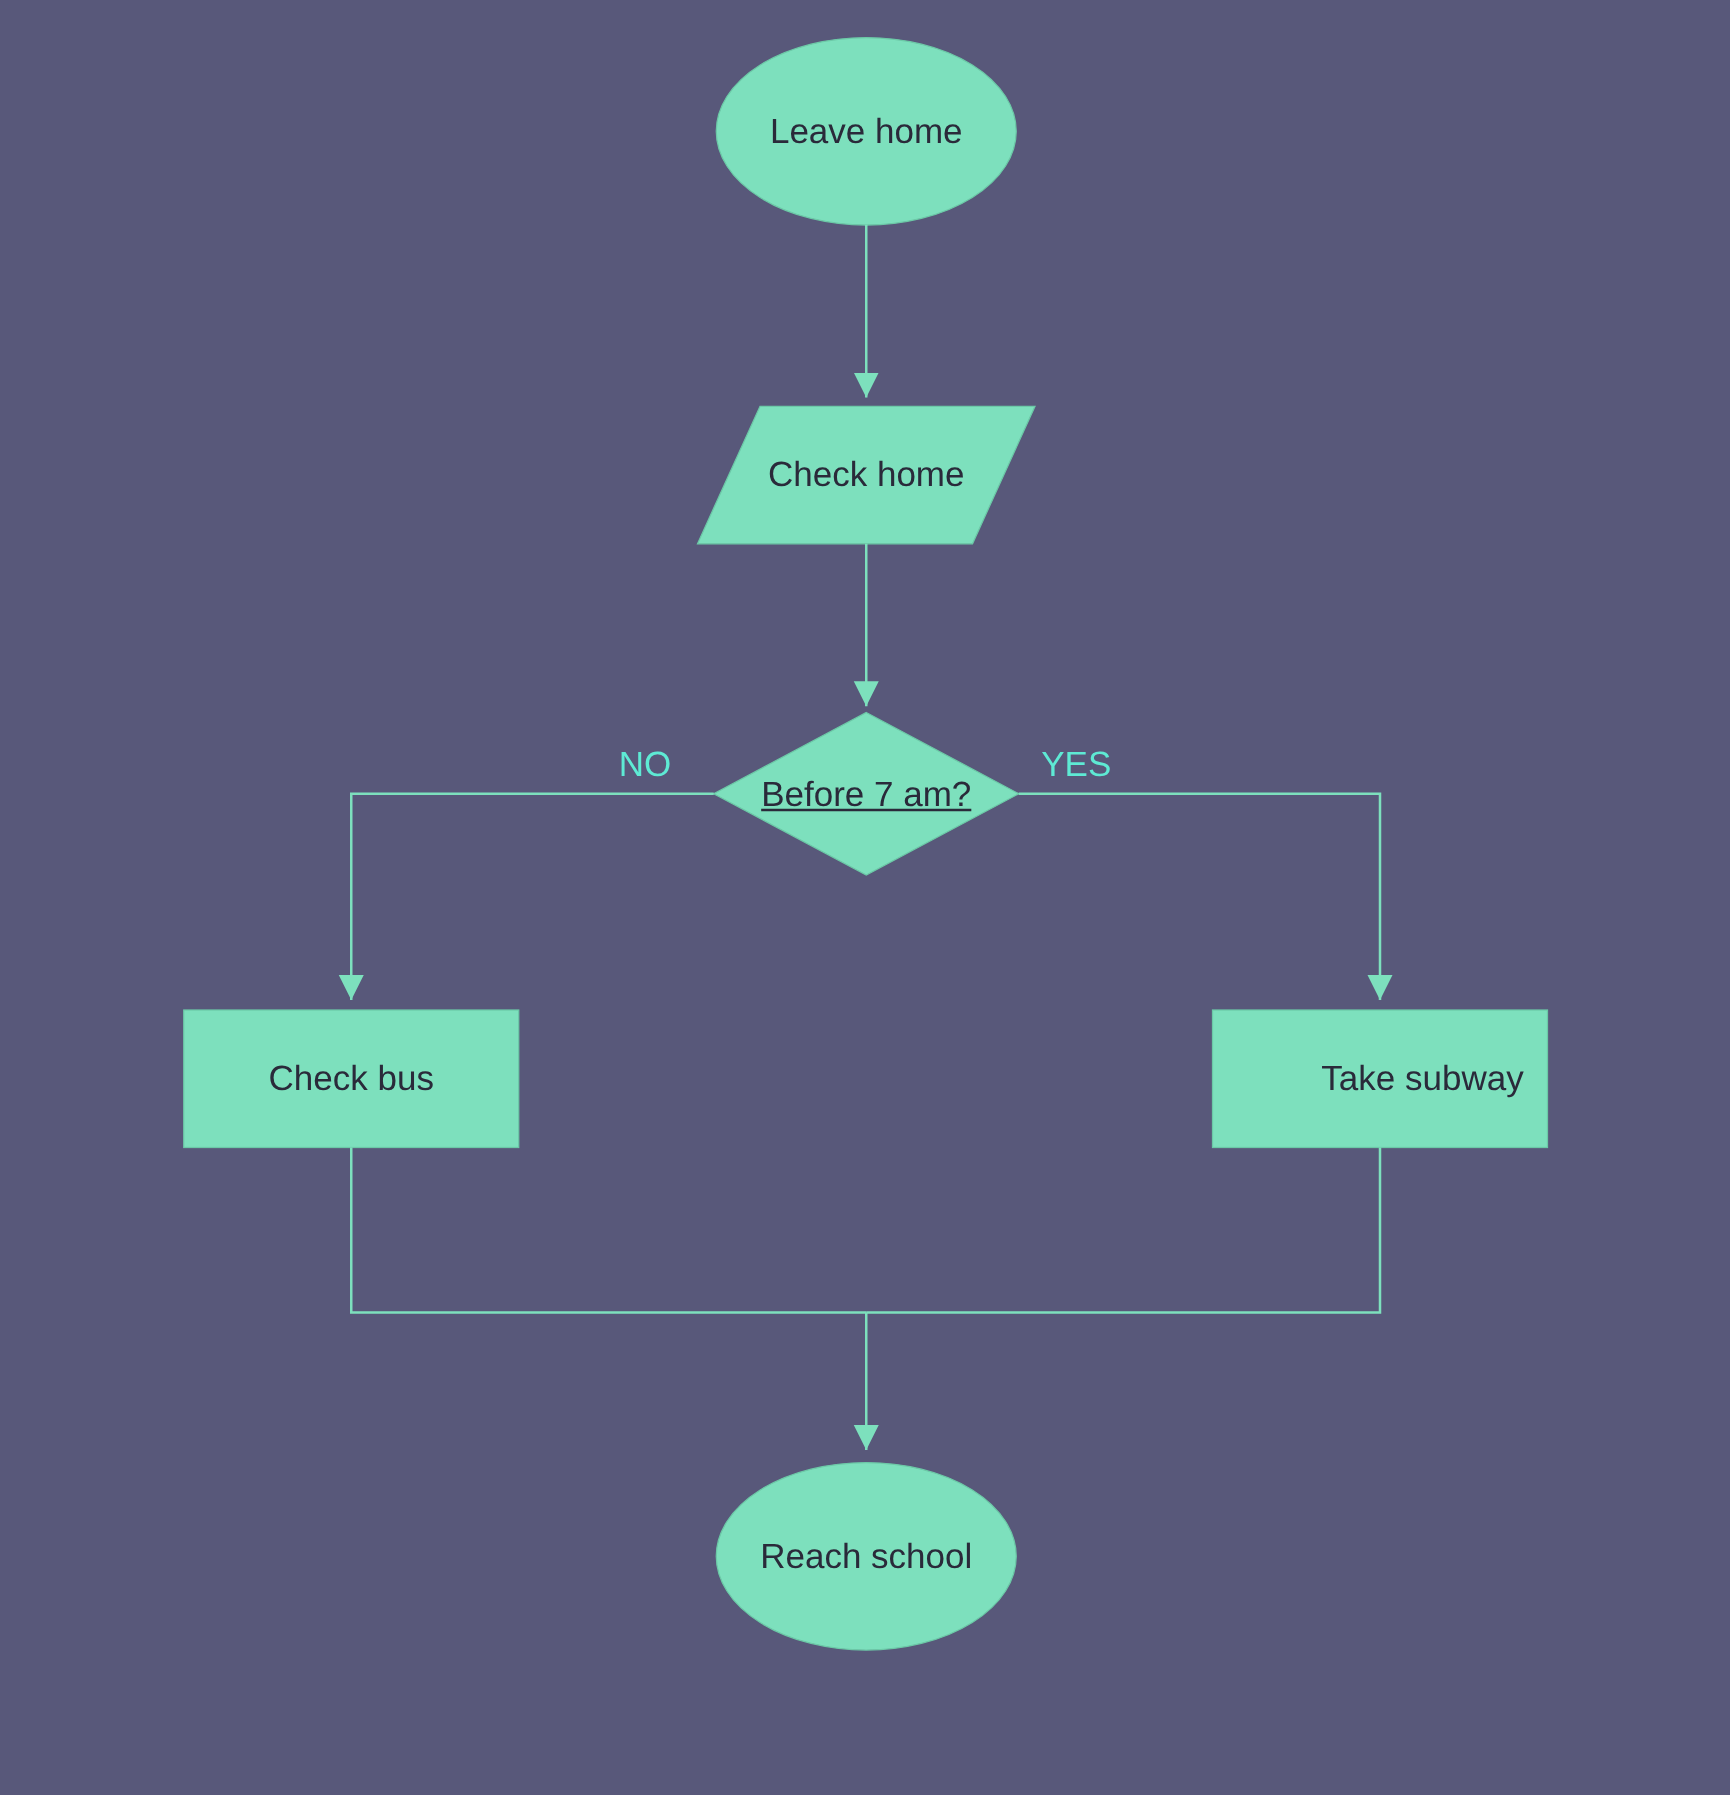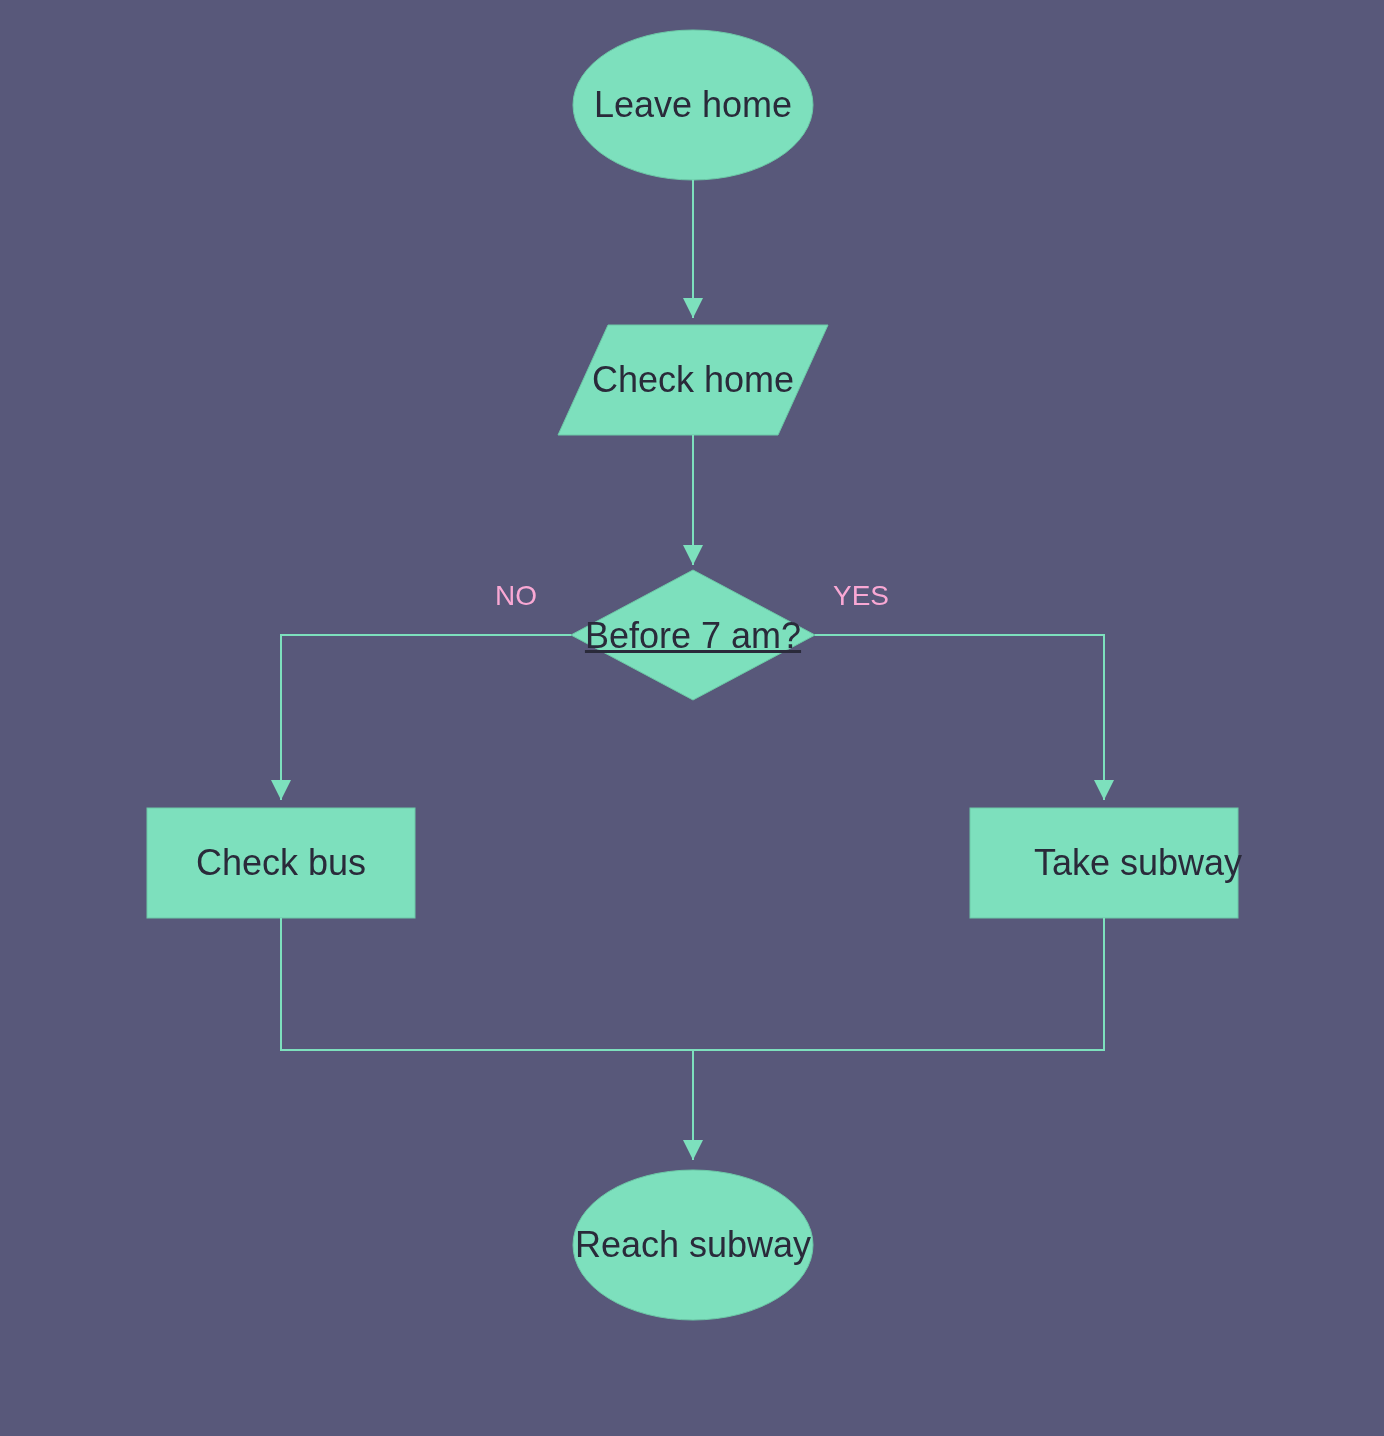--- a/index.html
+++ b/index.html
@@ -12,30 +12,31 @@
       font-family: Verdana, Geneva, sans-serif;
     }
     svg {
       position: absolute;
       top: 0;
       left: 0;
     }
     .node-label {
       position: absolute;
       color: #2a2a3a;
-      font-size: 36px;
+      font-size: 28px;
       text-align: right;
       display: flex;
       align-items: center;
       justify-content: center;
     }
     .edge-label {
       position: absolute;
-      color: #f9a8d4;
+      color: #5eead4;
       font-size: 28px;
+      margin-top: 16px;
     }
   </style>
 </head>
 <body>
 
 <svg width="1384" height="1436">
   <defs>
     <marker id="arrowhead" markerWidth="12" markerHeight="12" refX="10" refY="5" orient="auto">
       <path d="M0,0 L10,5 L0,10 Z" fill="#7de0bd"></path>
     </marker>
@@ -66,16 +67,16 @@
   <line x1="693" y1="1050" x2="693" y2="1160" stroke="#7de0bd" stroke-width="2" marker-end="url(#arrowhead)"></line>
 
   <ellipse cx="693" cy="1245" rx="120" ry="75" fill="#7de0bd" stroke="#6cc9a7" stroke-width="1"></ellipse>
 </svg>
 
 <div class="node-label" style="left:573px; top:70px; width:240px; height:70px;">Leave home</div>
 <div class="node-label" style="left:573px; top:345px; width:240px; height:70px;">Check home</div>
 <div class="node-label" style="left:573px; top:603px; width:240px; height:65px;text-decoration:underline;">Before 7 am?</div>
 <div class="node-label" style="left:147px; top:828px; width:268px; height:70px;">Check bus</div>
 <div class="node-label" style="left:1004px; top:828px; width:268px; height:70px;">Take subway</div>
-<div class="node-label" style="left:573px; top:1210px; width:240px; height:70px;">Reach subway</div>
+<div class="node-label" style="left:573px; top:1210px; width:240px; height:70px;">Reach school</div>
 
 <div class="edge-label" style="left:495px; top:580px;">NO</div>
 <div class="edge-label" style="left:833px; top:580px;text-align:center;">YES</div>
 
 </body></html>

